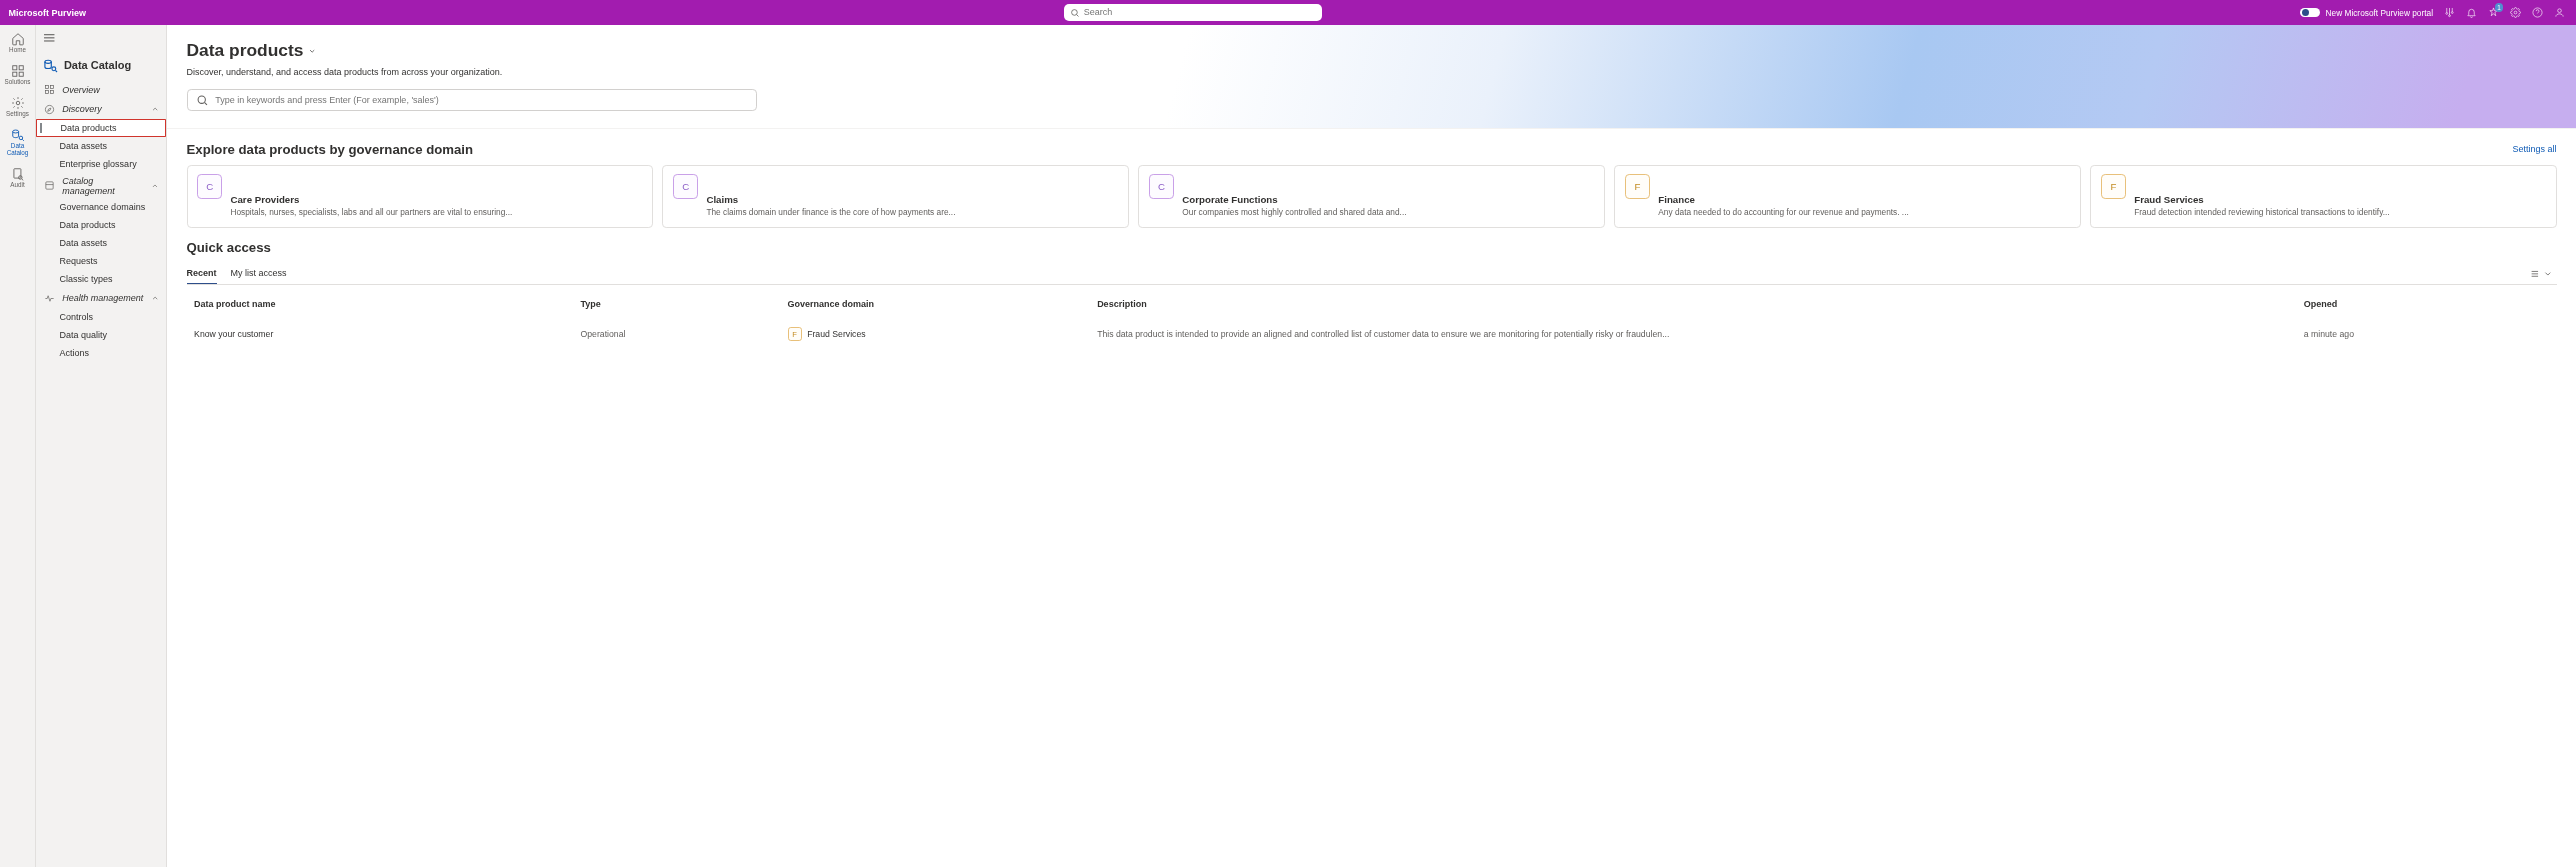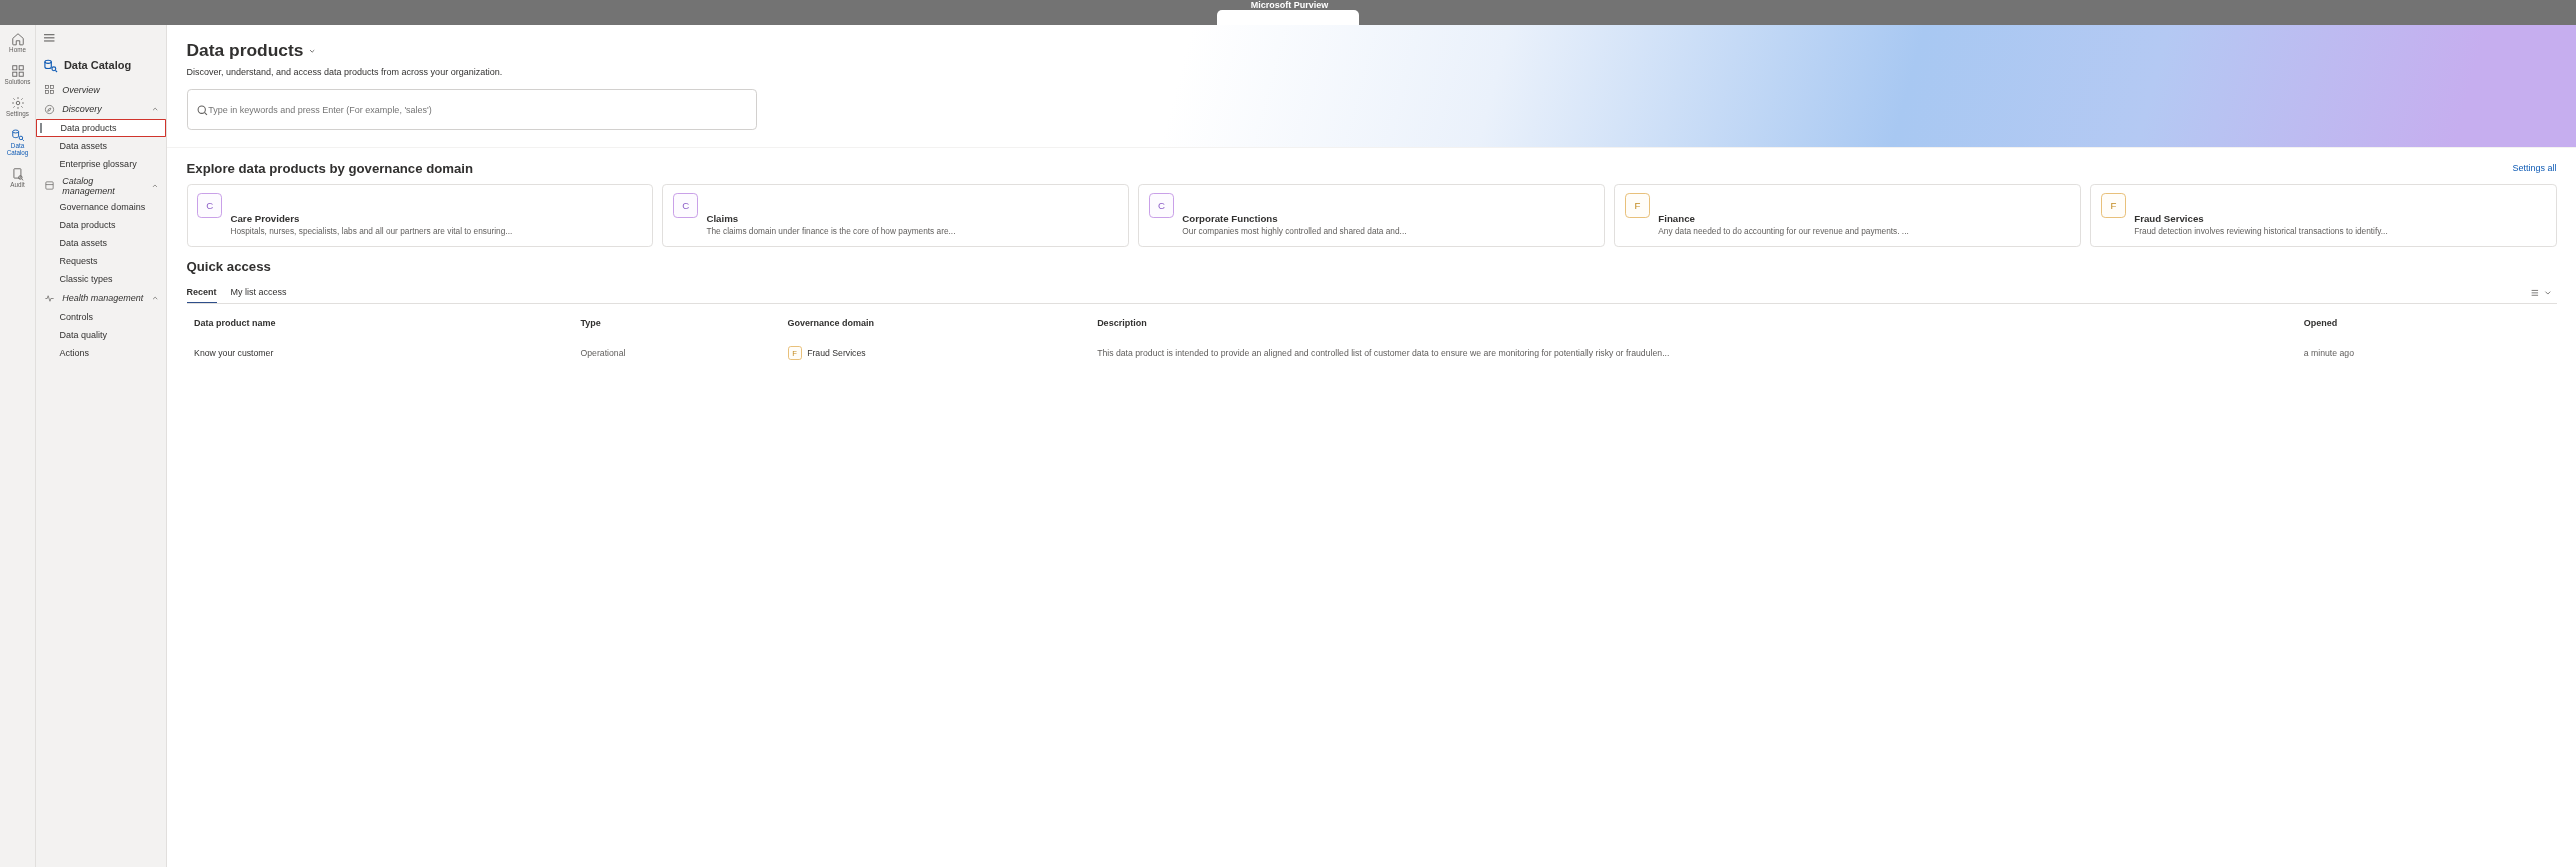--- a/index.html
+++ b/index.html
@@ -1,24 +1,23 @@
 <!DOCTYPE html>
 <html style="font-size:11px"><head>
 <meta charset="utf-8">
 <style>
 * { box-sizing: border-box; margin: 0; padding: 0; }
 body { font-family: "Segoe UI", Arial, sans-serif; font-size: 9.7px; color: #323130; background: #f3f2f1; overflow-x: hidden; }
 .header {
-  background: #737373;
+  background: #a21caf;
   height: 25px;
   display: flex;
   align-items: center;
   color: #fff;
   padding: 0 5.6px;
-  flex-direction: column;
 }
 .header .brand { font-size: 9px; font-weight: 600; padding-left: 2.8px; flex: 0 0 auto; }
 .header .spacer-left { flex: 1; }
 .header .search-wrap {
   flex: 0 0 258px;
   height: 17.4px;
   background: #fff;
   border-radius: 5px;
   display: flex;
   align-items: center;
@@ -123,27 +122,28 @@
   background: linear-gradient(105deg, #ffffff 0%, #ffffff 42%, #eaf1fb 55%, #a8c8f2 72%, #b4c9f3 82%, #c6aeef 95%);
   border-bottom: 0.7px solid #f3f2f1;
 }
 .hero h1 { font-size: 17.4px; font-weight: 600; display: flex; align-items: center; gap: 4.2px; }
 .hero h1 svg { width: 8.3px; height: 8.3px; }
 .hero .sub { font-size: 9px; color: #323130; margin-top: 5.6px; }
 .hero .big-search {
   margin-top: 12.5px;
   width: 570px;
   max-width: 56%;
-  height: 41px;
+  height: 22px;
   background: #fff;
   border: 0.7px solid #d2d0ce;
   border-radius: 4.2px;
   display: flex;
   align-items: center;
   padding: 0 8.3px;
+  gap: 7px;
 }
 .hero .big-search svg { width: 12.5px; height: 12.5px; stroke: #605e5c; }
 .hero .big-search input { border: none; outline: none; flex: 1; font-size: 9px; color: #323130; }
 .section { padding: 12.5px 19.5px 0 19.5px; }
 .section-head { display: flex; align-items: center; justify-content: space-between; }
 .section-head h2 { font-size: 13.2px; font-weight: 600; }
 .section-head a { color: #0f5bb5; font-size: 9px; text-decoration: none; cursor: pointer; }
 .cards { display: flex; gap: 9.7px; margin-top: 8.3px; }
 .card {
   flex: 1;
@@ -428,21 +428,21 @@
           <div class="badge-sq badge-orange">F</div>
           <div class="card-body">
             <div class="ct">Finance</div>
             <div class="cd">Any data needed to do accounting for our revenue and payments. ...</div>
           </div>
         </div>
         <div class="card">
           <div class="badge-sq badge-orange">F</div>
           <div class="card-body">
             <div class="ct">Fraud Services</div>
-            <div class="cd">Fraud detection involves reviewing historical transactions to identify...</div>
+            <div class="cd">Fraud detection intended reviewing historical transactions to identify...</div>
           </div>
         </div>
       </div>
     </div>
 
     <div class="section">
       <div class="section-head">
         <h2>Quick access</h2>
       </div>
       <div class="tabs">

